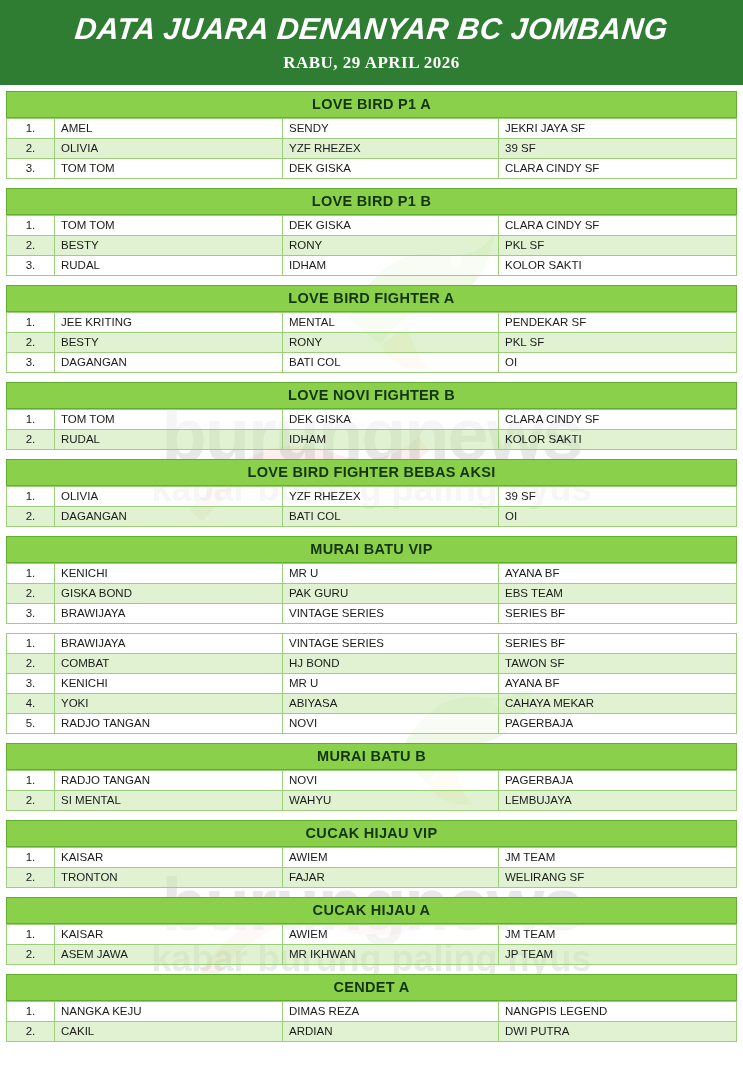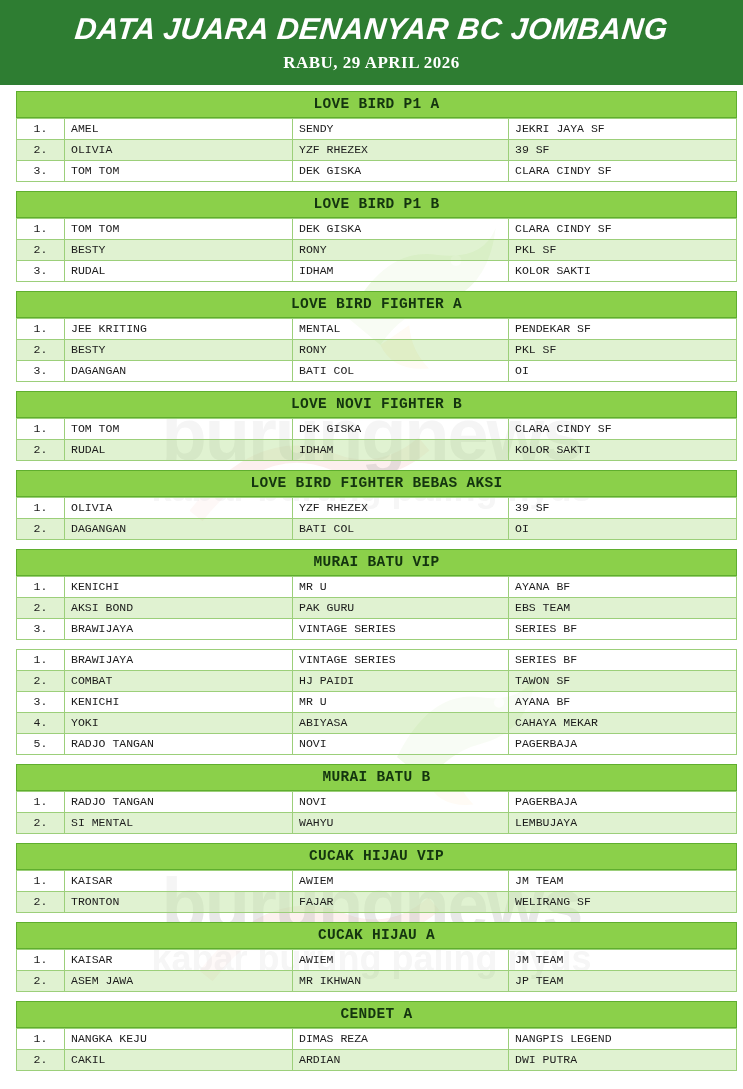--- a/index.html
+++ b/index.html
@@ -62,22 +62,21 @@
     margin-top: 8px;
     font-size: 17px;
     font-weight: bold;
     letter-spacing: 0.5px;
     font-family: Liberation Serif, serif;
   }
   
   .content {
     position: relative;
     z-index: 2;
-    padding: 6px 6px 0 16px;
-    font-family: Liberation Mono, monospace;
+    padding: 6px 6px 0 6px;
   }
   .section { margin-bottom: 9px; }
   .section-title {
     background: #8bd04a;
     border: 1px solid #5fae2e;
     color: #14350f;
     text-align: center;
     font-weight: bold;
     font-size: 14.5px;
     padding: 4px 0 5px 0;
@@ -256,21 +255,21 @@
         <table class="rows">
           <tbody>
             <tr class="plain">
               <td class="c-rank">1.</td>
               <td class="c-name">KENICHI</td>
               <td class="c-owner">MR U</td>
               <td class="c-team">AYANA BF</td>
             </tr>
             <tr class="alt">
               <td class="c-rank">2.</td>
-              <td class="c-name">AKSI BOND</td>
+              <td class="c-name">GISKA BOND</td>
               <td class="c-owner">PAK GURU</td>
               <td class="c-team">EBS TEAM</td>
             </tr>
             <tr class="plain">
               <td class="c-rank">3.</td>
               <td class="c-name">BRAWIJAYA</td>
               <td class="c-owner">VINTAGE SERIES</td>
               <td class="c-team">SERIES BF</td>
             </tr>
           </tbody>
@@ -281,21 +280,21 @@
           <tbody>
             <tr class="plain">
               <td class="c-rank">1.</td>
               <td class="c-name">BRAWIJAYA</td>
               <td class="c-owner">VINTAGE SERIES</td>
               <td class="c-team">SERIES BF</td>
             </tr>
             <tr class="alt">
               <td class="c-rank">2.</td>
               <td class="c-name">COMBAT</td>
-              <td class="c-owner">HJ PAIDI</td>
+              <td class="c-owner">HJ BOND</td>
               <td class="c-team">TAWON SF</td>
             </tr>
             <tr class="plain">
               <td class="c-rank">3.</td>
               <td class="c-name">KENICHI</td>
               <td class="c-owner">MR U</td>
               <td class="c-team">AYANA BF</td>
             </tr>
             <tr class="alt">
               <td class="c-rank">4.</td>

